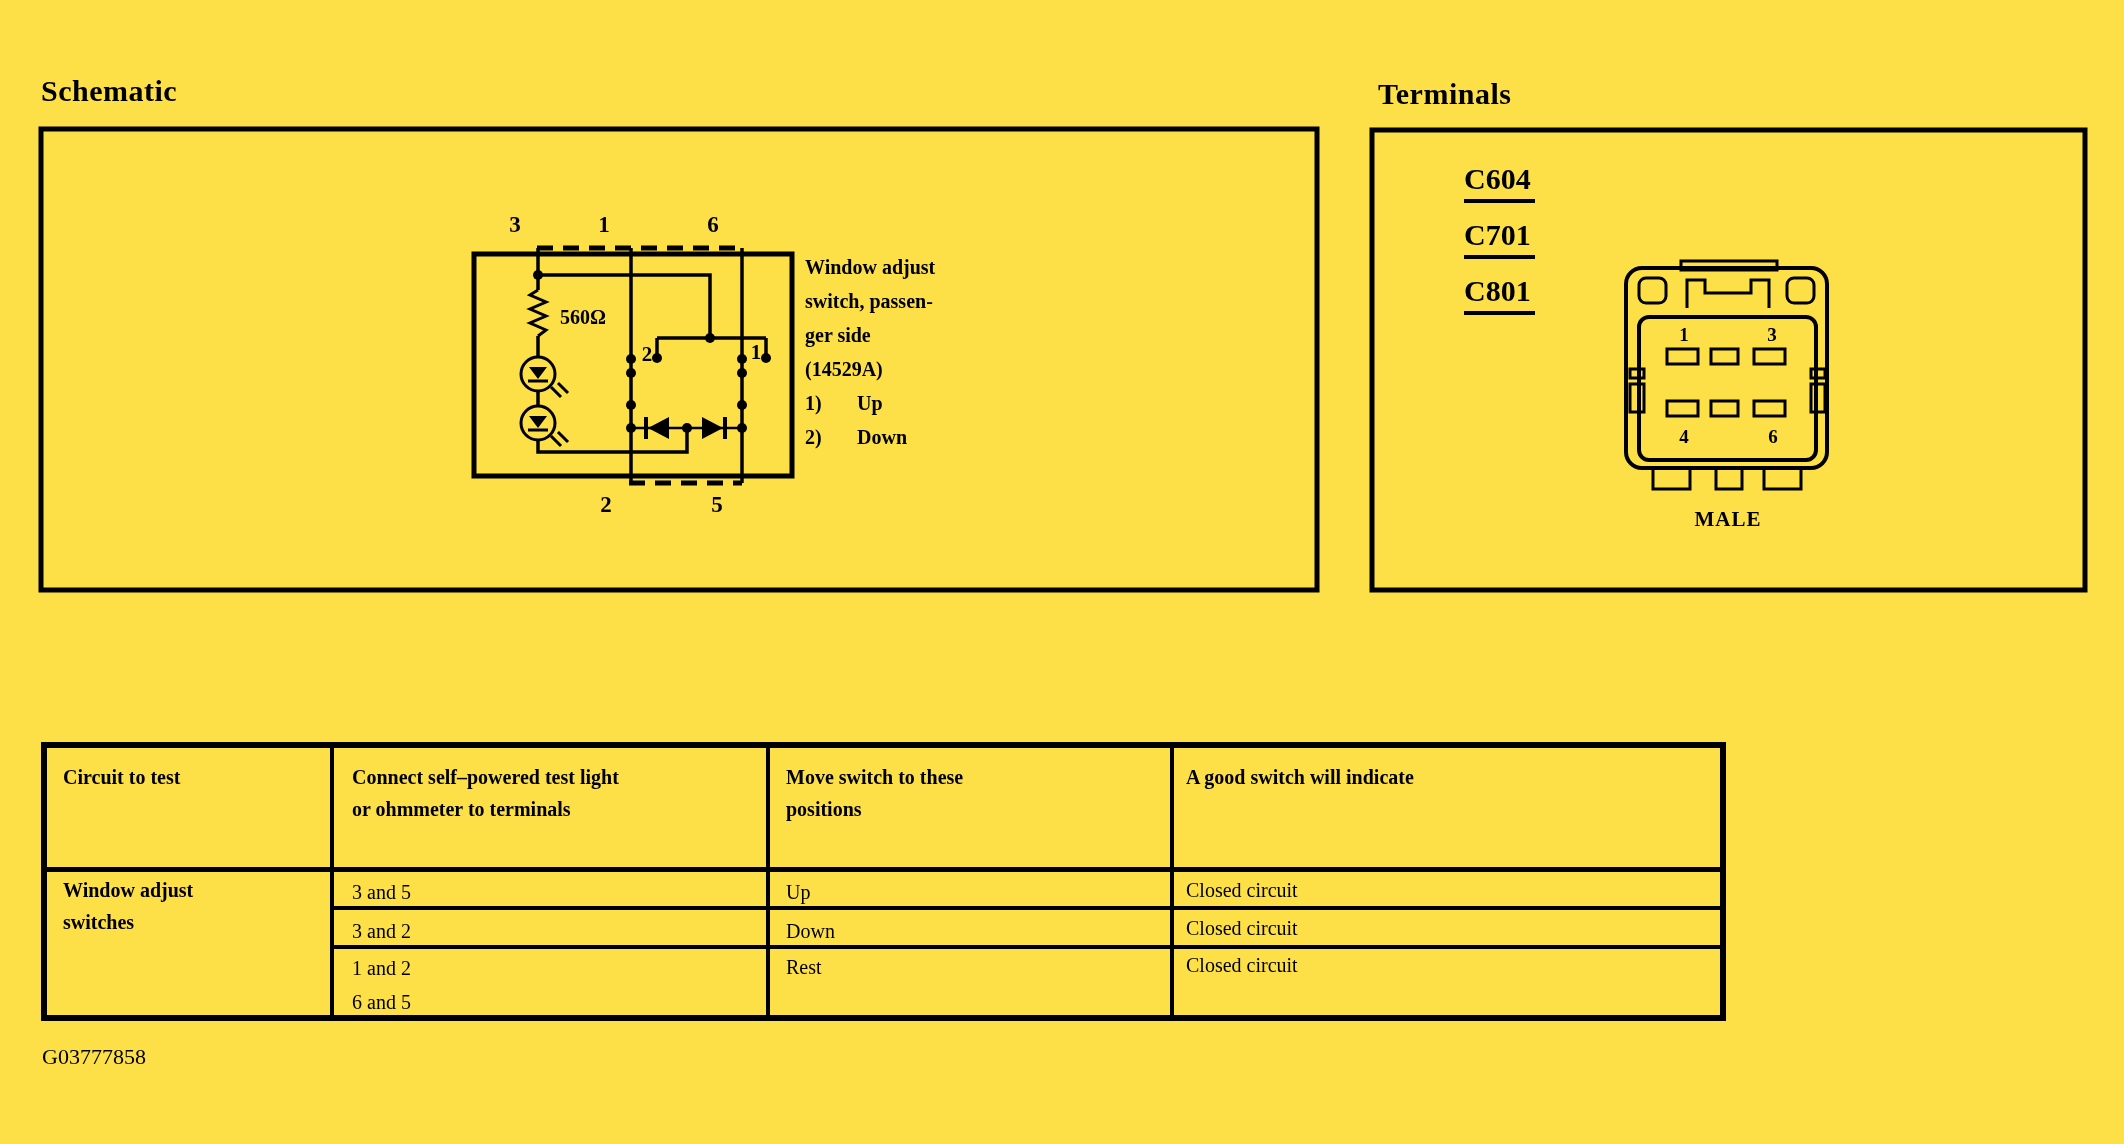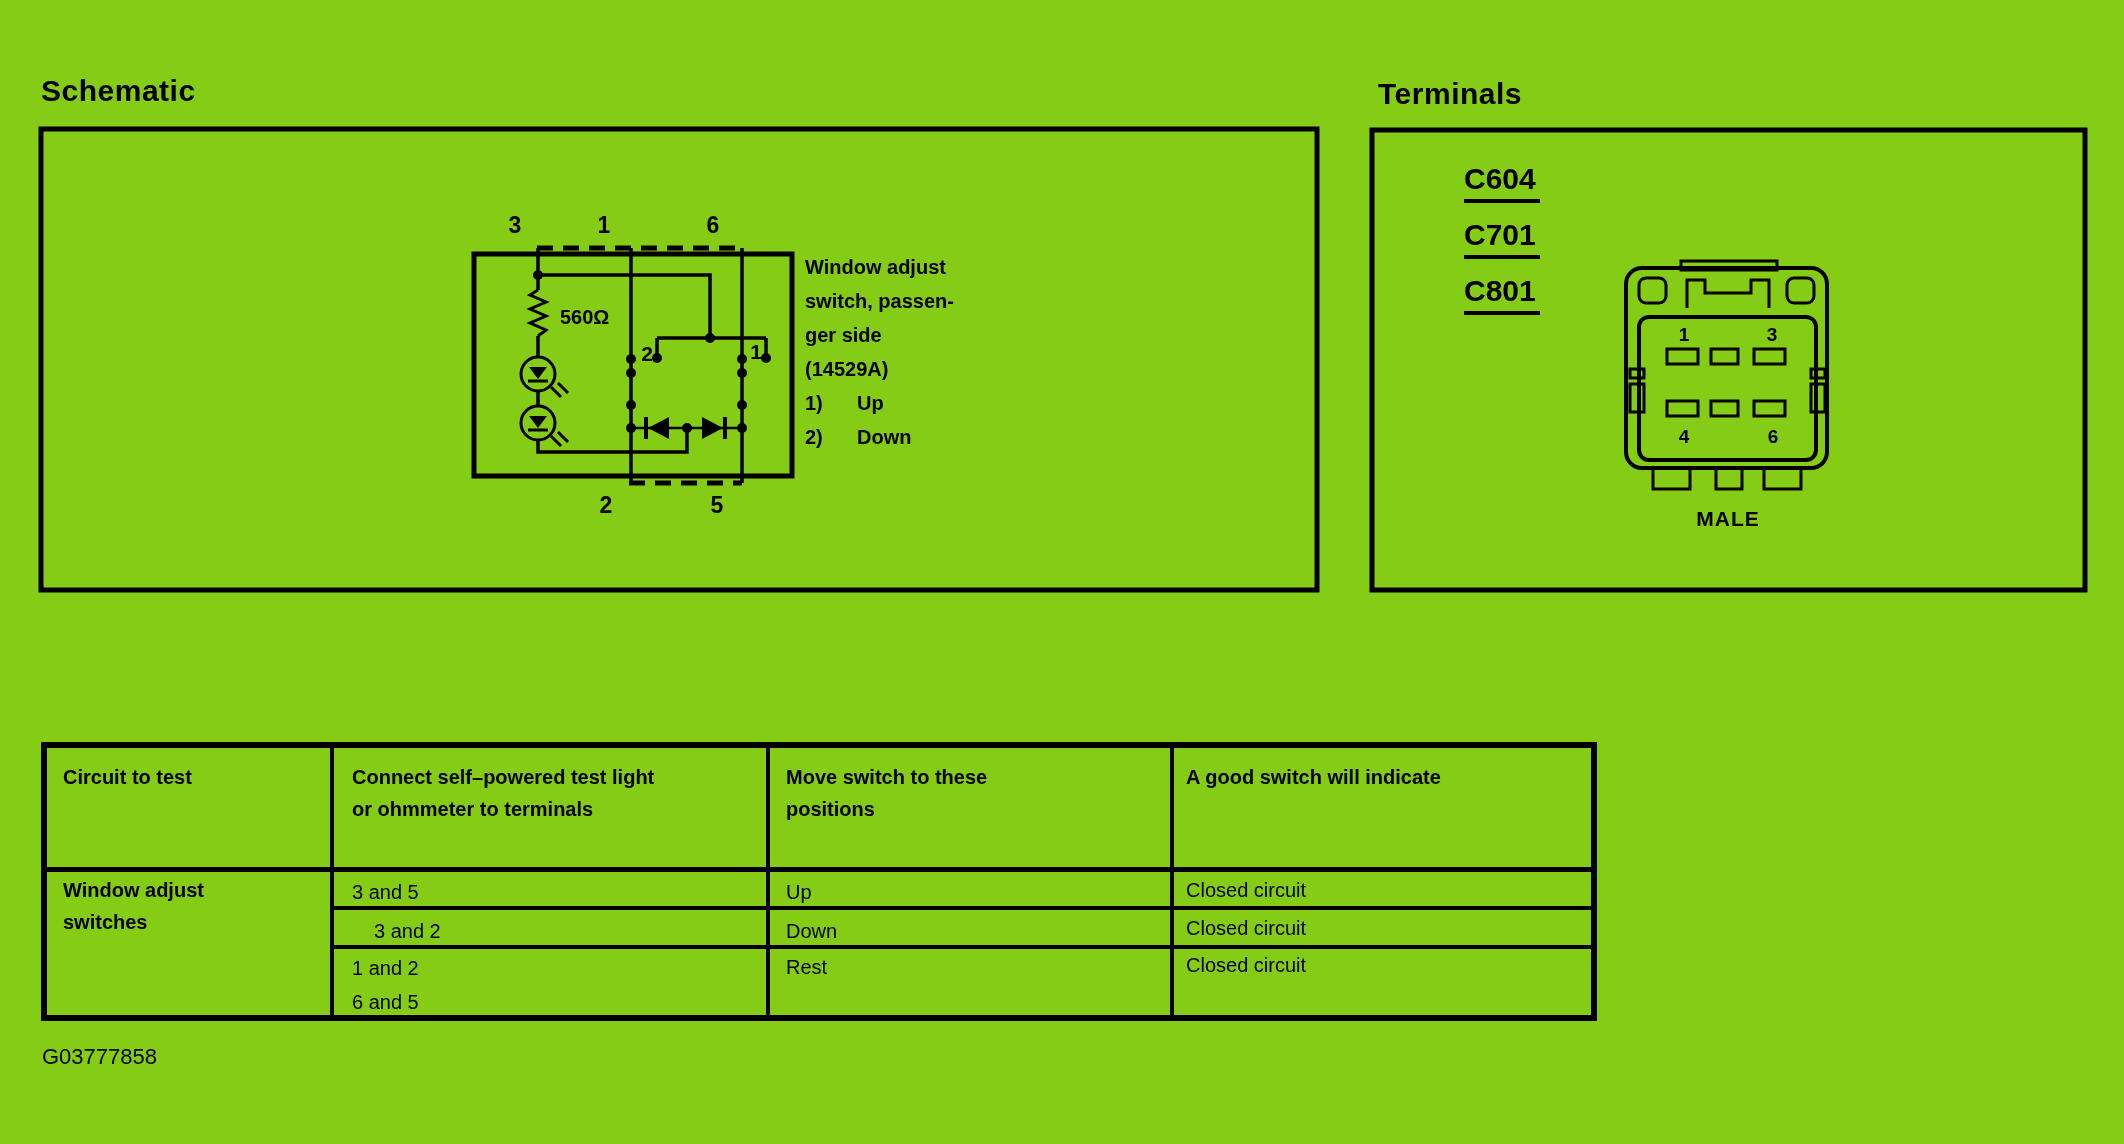--- a/index.html
+++ b/index.html
@@ -1,31 +1,31 @@
 <!DOCTYPE html>
 <html><head>
 <meta charset="utf-8">
 <style>
   html,body{margin:0;padding:0;background:#fff;}
-  .page{position:relative;width:2124px;height:1144px;background:#84cc16;color:#000;
-        font-family:Liberation Sans, sans-serif;overflow:hidden;}
+  .page{position:relative;width:2124px;height:1144px;background:#fde047;color:#000;
+        font-family:Liberation Serif, serif;overflow:hidden;}
   .abs{position:absolute;}
   .sec-title{font-size:30px;font-weight:bold;letter-spacing:0.5px;}
   .art{position:absolute;left:0;top:0;pointer-events:none;}
   .pinlbl{font-size:23px;font-weight:bold;transform:translateX(-50%);}
   .poslbl{font-size:21px;font-weight:bold;transform:translateX(-50%);}
   .res-lbl{font-size:20px;font-weight:bold;}
   .note{font-size:20px;font-weight:bold;line-height:34px;}
   .note-row{display:flex;}
   .note-num{width:52px;}
   .cnum{font-size:30px;font-weight:bold;line-height:31px;padding:0 4px 5px 0;
         border-bottom:4px solid #000;margin-bottom:16px;width:-moz-fit-content;width:fit-content;}
   .male{font-size:21px;font-weight:bold;transform:translateX(-50%);letter-spacing:1px;text-align:right;}
   .cpin{font-size:19px;font-weight:bold;transform:translateX(-50%);}
-  .tbl{position:absolute;left:41px;top:742px;width:1556px;height:279px;
+  .tbl{position:absolute;left:41px;top:742px;width:1685px;height:279px;
        border:6px solid #000;box-sizing:border-box;}
   .vline{position:absolute;width:4px;background:#000;top:0;bottom:0;}
   .hline{position:absolute;height:4px;background:#000;}
   .cell{position:absolute;font-size:20px;line-height:32px;white-space:nowrap;}
   .cell.bold{font-weight:bold;}
   .figid{font-size:22px;}
 </style>
 </head>
 <body>
 
@@ -189,21 +189,21 @@
 
     <div class="cell bold" style="left:16px;top:126px;">
       <div>Window adjust</div>
       <div>switches</div>
     </div>
 
     <div class="cell" style="left:305px;top:128px;text-align:center;">3 and 5</div>
     <div class="cell" style="left:739px;top:128px;">Up</div>
     <div class="cell" style="left:1139px;top:126px;">Closed circuit</div>
 
-    <div class="cell" style="left:305px;top:167px;margin-left:22px;">3 and 2</div>
+    <div class="cell" style="left:305px;top:167px;">3 and 2</div>
     <div class="cell" style="left:739px;top:167px;">Down</div>
     <div class="cell" style="left:1139px;top:164px;">Closed circuit</div>
 
     <div class="cell" style="left:305px;top:203px;line-height:34px;">
       <div>1 and 2</div>
       <div>6 and 5</div>
     </div>
     <div class="cell" style="left:739px;top:203px;">Rest</div>
     <div class="cell" style="left:1139px;top:201px;">Closed circuit</div>
   </div>

